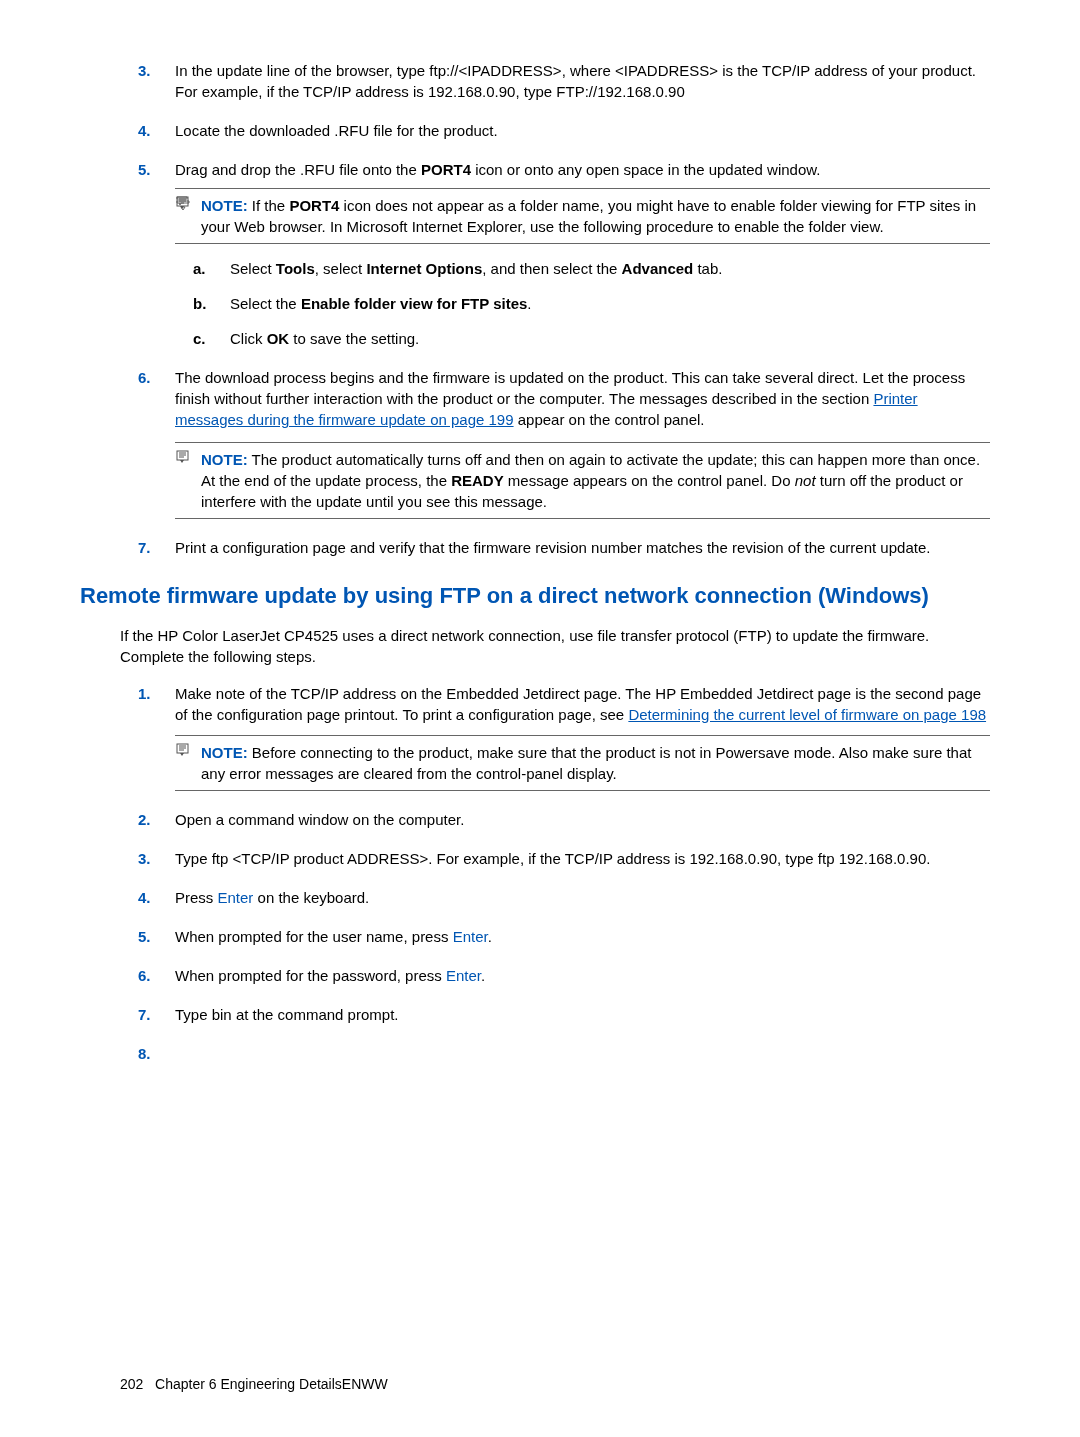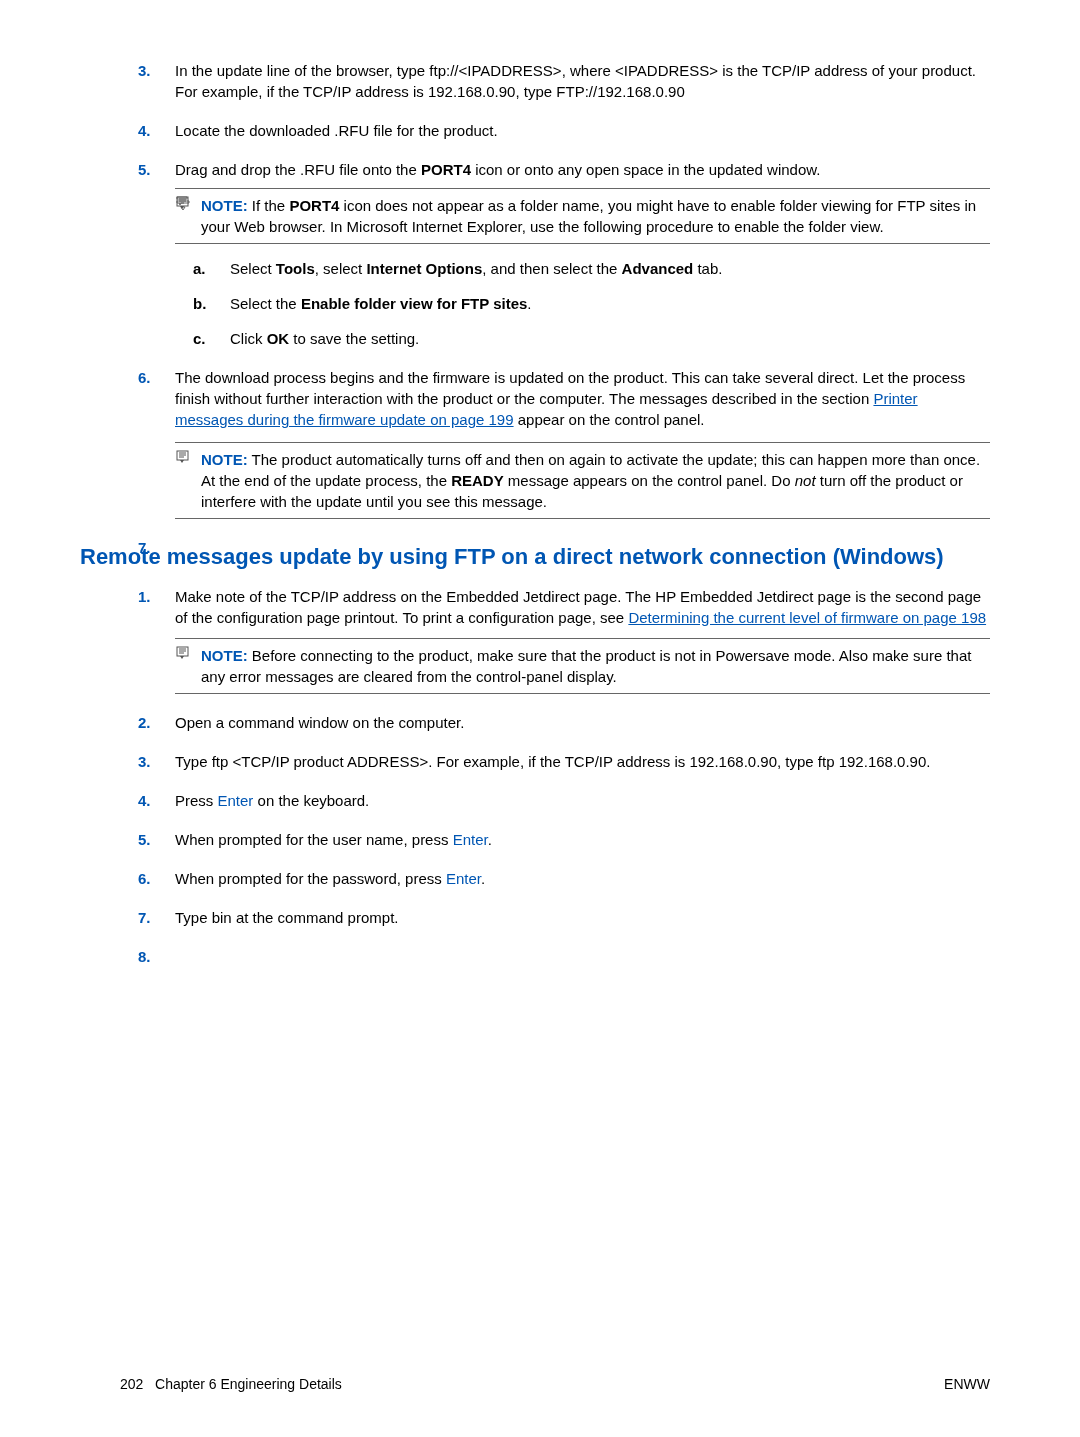--- a/index.html
+++ b/index.html
@@ -68,21 +68,20 @@
   }
   .para { margin-bottom: 16px; }
   .link { color: #0056b3; text-decoration: underline; }
   .ui-key { color: #0056b3; margin-top: 40px; }
   .footer {
     position: absolute;
     bottom: 42px;
     left: 120px;
     right: 90px;
     display: flex;
-    justify-content: space-between;
     font-size: 14px;
   }
   b { font-weight: bold; }
   i { font-style: italic; margin-top: 19px; }
 </style>
 </head>
 <body>
 
 <div class="page">
 
@@ -162,25 +161,27 @@
           <div class="note-text">
             <span class="note-label">NOTE:</span>
             <span>The product automatically turns off and then on again to activate the update; this can happen more than once. At the end of the update process, the </span><b>READY</b><span> message appears on the control panel. Do </span><i>not</i><span> turn off the product or interfere with the update until you see this message.</span>
           </div>
         </div>
       </div>
     </li>
 
     <li>
       <span class="num">7.</span>
+      <span>Print a configuration page and verify that the firmware revision number matches the revision of the current update.</span>
     </li>
   </ol>
 
-  <h2 class="section-title">Remote messages update by using FTP on a direct network connection (Windows)</h2>
-
+  <h2 class="section-title">Remote firmware update by using FTP on a direct network connection (Windows)</h2>
+
+  <p class="para">If the HP Color LaserJet CP4525 uses a direct network connection, use file transfer protocol (FTP) to update the firmware. Complete the following steps.</p>
 
   <ol class="num-list">
     <li>
       <span class="num">1.</span>
       <span>
         <span>Make note of the TCP/IP address on the Embedded Jetdirect page. The HP Embedded Jetdirect page is the second page of the configuration page printout. To print a configuration page, see </span><a href="#" class="link">Determining the current level of firmware  on page 198</a>
       </span>
 
       <div class="note-block" style="margin-top:10px;">
         <div class="note-with-icon">

